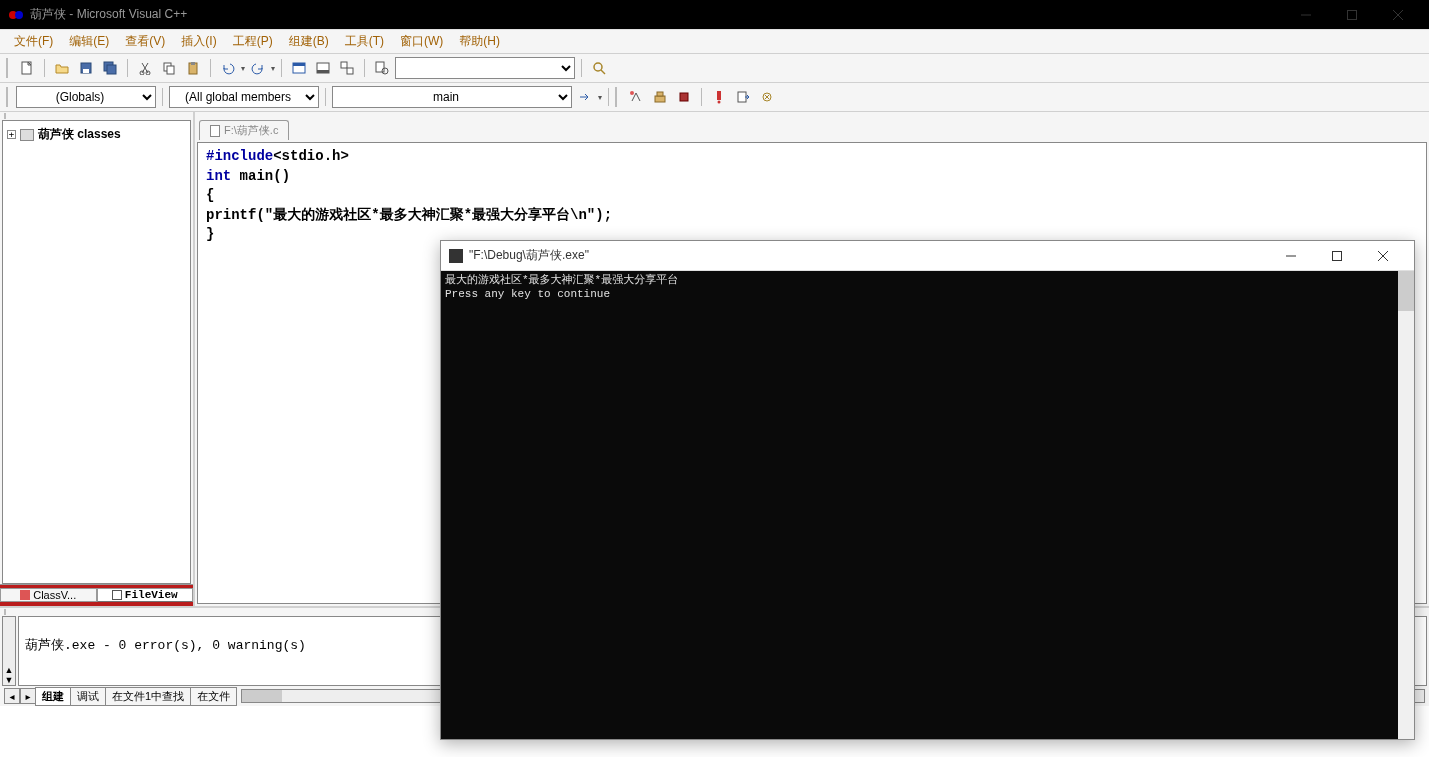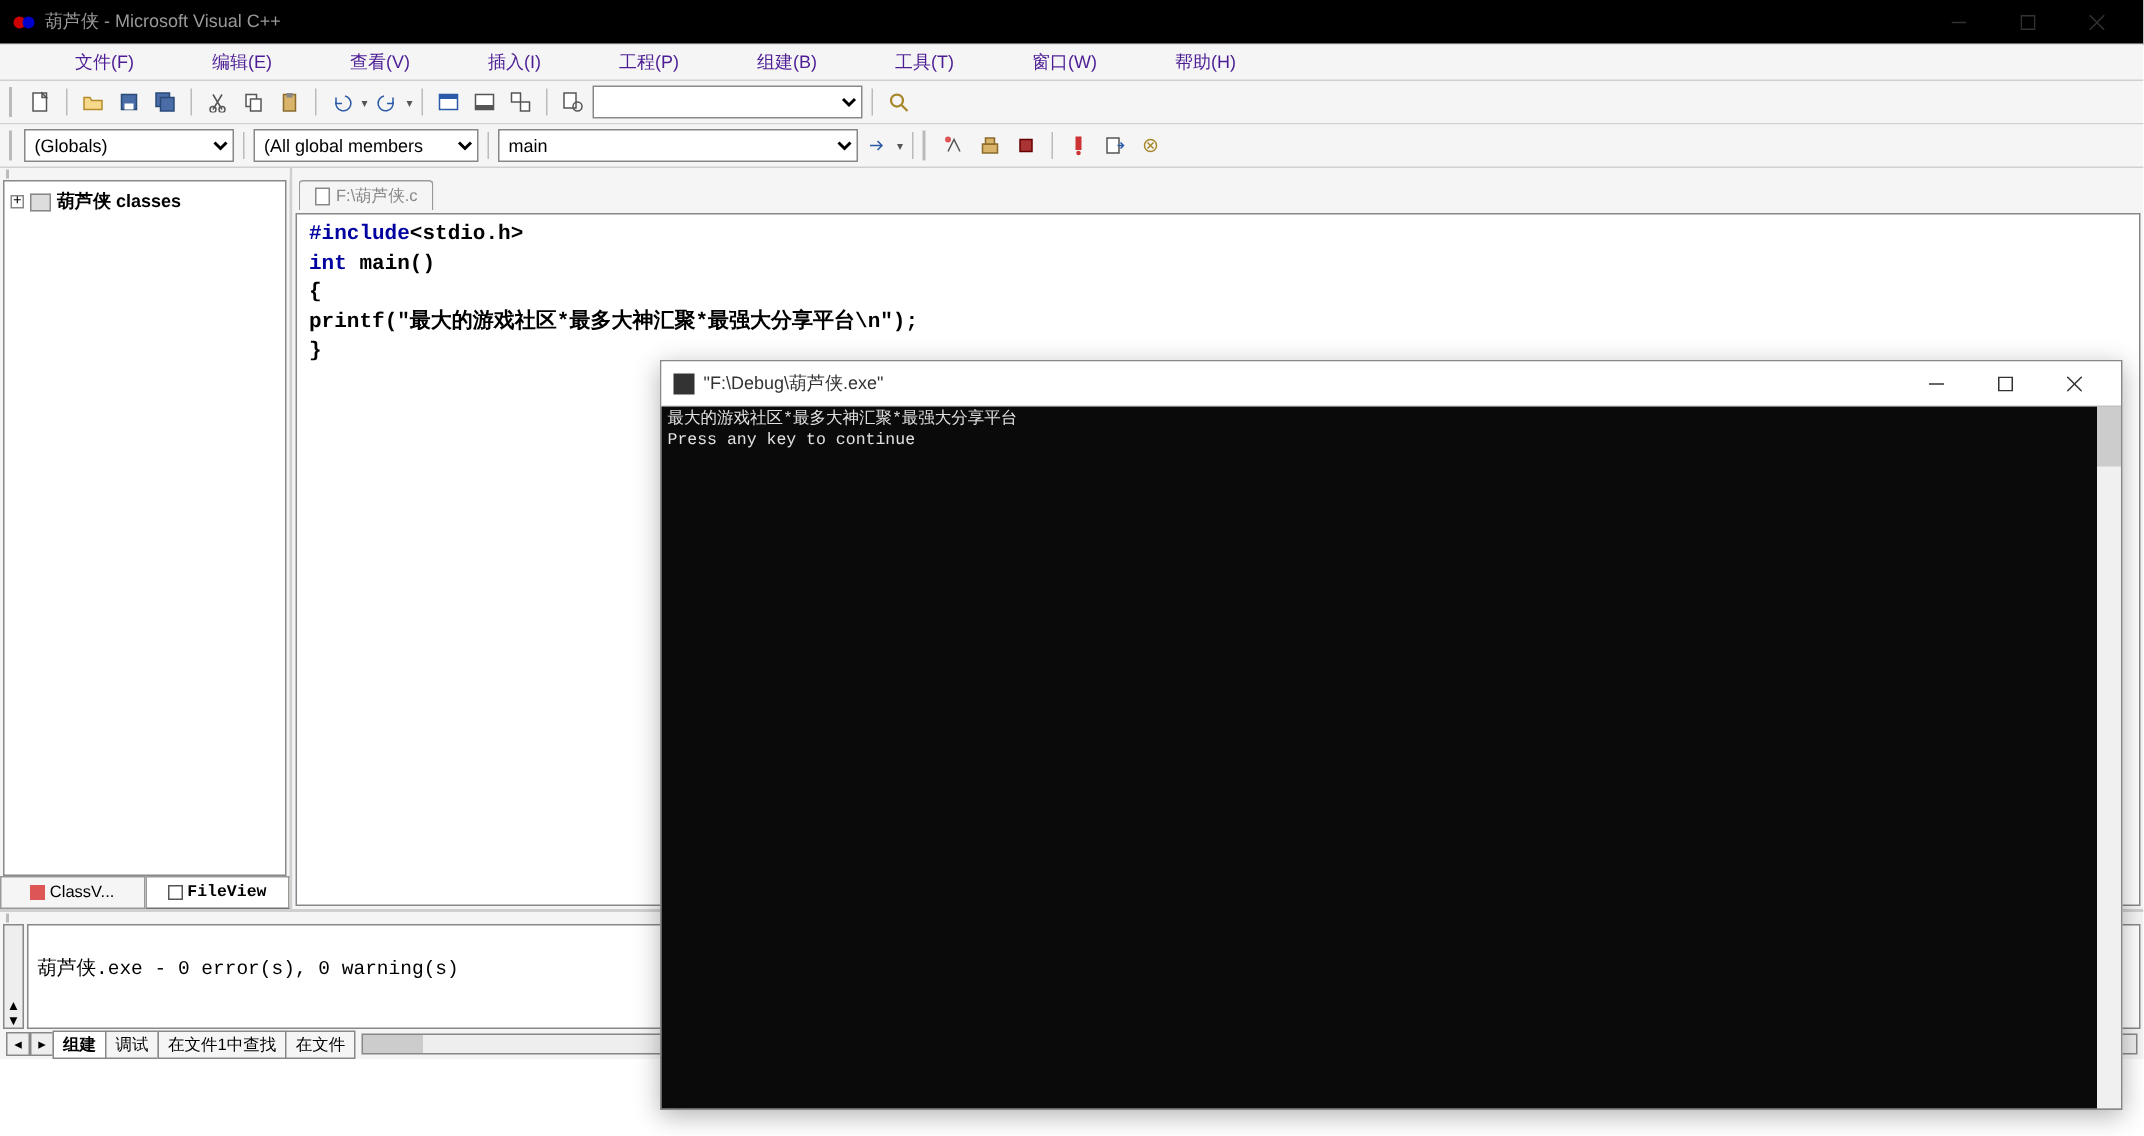--- a/index.html
+++ b/index.html
@@ -7,43 +7,43 @@
 
 
 .titlebar { height: 30px; background: #000000; border-bottom: 1px solid #e0e0e0; display: flex; align-items: center; padding: 0 8px; }
 .titlebar .app-icon { width: 16px; height: 16px; margin-right: 6px; }
 .titlebar .title { color: #999; font-size: 12px; flex: 1; }
 .titlebar .winctrls { display: flex; gap: 0; }
 .titlebar .winbtn { width: 46px; height: 30px; display: flex; align-items: center; justify-content: center; color: #555; cursor: pointer; }
 
 
 .menubar { height: 24px; background: #f5f5f5; border-bottom: 1px solid #d0d0d0; display: flex; align-items: center; padding: 0 6px; }
-.menubar .menu-item { padding: 3px 8px; cursor: pointer; color: #4c1d95; margin-left: 36px; }
+.menubar .menu-item { padding: 3px 8px; cursor: pointer; color: #a16207; }
 
 
 .toolbar-row { background: #f5f5f5; border-bottom: 1px solid #d0d0d0; padding: 3px 6px; display: flex; align-items: center; gap: 2px; }
 .tb-grip { width: 6px; height: 20px; border-left: 2px solid #bbb; margin-right: 2px; }
 .tb-btn { width: 22px; height: 22px; border: 1px solid transparent; display: flex; align-items: center; justify-content: center; cursor: pointer; background: #f5f5f5; }
 .tb-sep { width: 1px; height: 18px; background: #bbb; margin: 0 4px; }
-.tb-combo { height: 22px; border: 1px solid #888; background: #fff; font-size: 12px; padding: 0 2px; }
+.tb-combo { height: 22px; border: 1px solid #888; background: #fff; font-size: 12px; padding: 0 2px; text-align: center; }
 .tb-combo.w130 { width: 140px; }
 .tb-combo.w140 { width: 150px; }
 .tb-combo.w230 { width: 240px; }
 .tb-combo.w180 { width: 180px; }
 
 
 .main-area { display: flex; height: 494px; }
 .sidebar { width: 195px; border-right: 2px solid #d0d0d0; display: flex; flex-direction: column; background: #f5f5f5; }
 .sidebar-grip { height: 8px; background: #f5f5f5; display:flex; align-items:center; padding-left:4px;}
 .sidebar-grip::before { content:''; width:6px; height:6px; border-left:2px solid #bbb; }
 .tree { flex: 1; background: #fff; border: 1px solid #888; margin: 0 2px; padding: 4px; overflow: auto; }
 .tree-item { display: flex; align-items: center; gap: 4px; padding: 1px 0; font-size: 12px; color: #000; cursor: pointer; }
 .tree-item .expander { width: 9px; height: 9px; border: 1px solid #888; display: flex; align-items: center; justify-content: center; font-size: 9px; line-height: 1; font-family: monospace;}
 .tree-item .class-ico { width:14px; height:12px; background:#ddd; border:1px solid #888;}
-.sidebar-tabs { display: flex; height: 22px; background: #fef9c3; border-top: 1px solid #999; }
+.sidebar-tabs { display: flex; height: 22px; background: #b91c1c; border-top: 1px solid #999; align-items: center; }
 .side-tab { flex: 1; border: 1px solid #999; background: #f5f5f5; display: flex; align-items: center; justify-content: center; gap: 3px; font-size: 11px; cursor: pointer; margin-top:-1px; }
 .side-tab.active { background: #fff; border-bottom: 1px solid #737373; font-weight: bold; font-family: Liberation Mono, monospace; }
 .side-tab .tab-ico { width:10px; height:10px; }
 
 
 .editor-area { flex: 1; display: flex; flex-direction: column; background: #f5f5f5; position: relative; }
 .editor-margin { height: 8px; }
 .editor-tab-row { height: 22px; display: flex; align-items: flex-start; padding-left: 4px; }
 .editor-tab { background: #f5f5f5; border: 1px solid #999; border-bottom: none; padding: 2px 10px; font-size: 11px; color: #888; display:flex; align-items:center; gap:4px; border-radius: 3px 3px 0 0;}
 .editor-tab .doc-ico { width:10px; height:12px; border:1px solid #888; background:#fff;}

